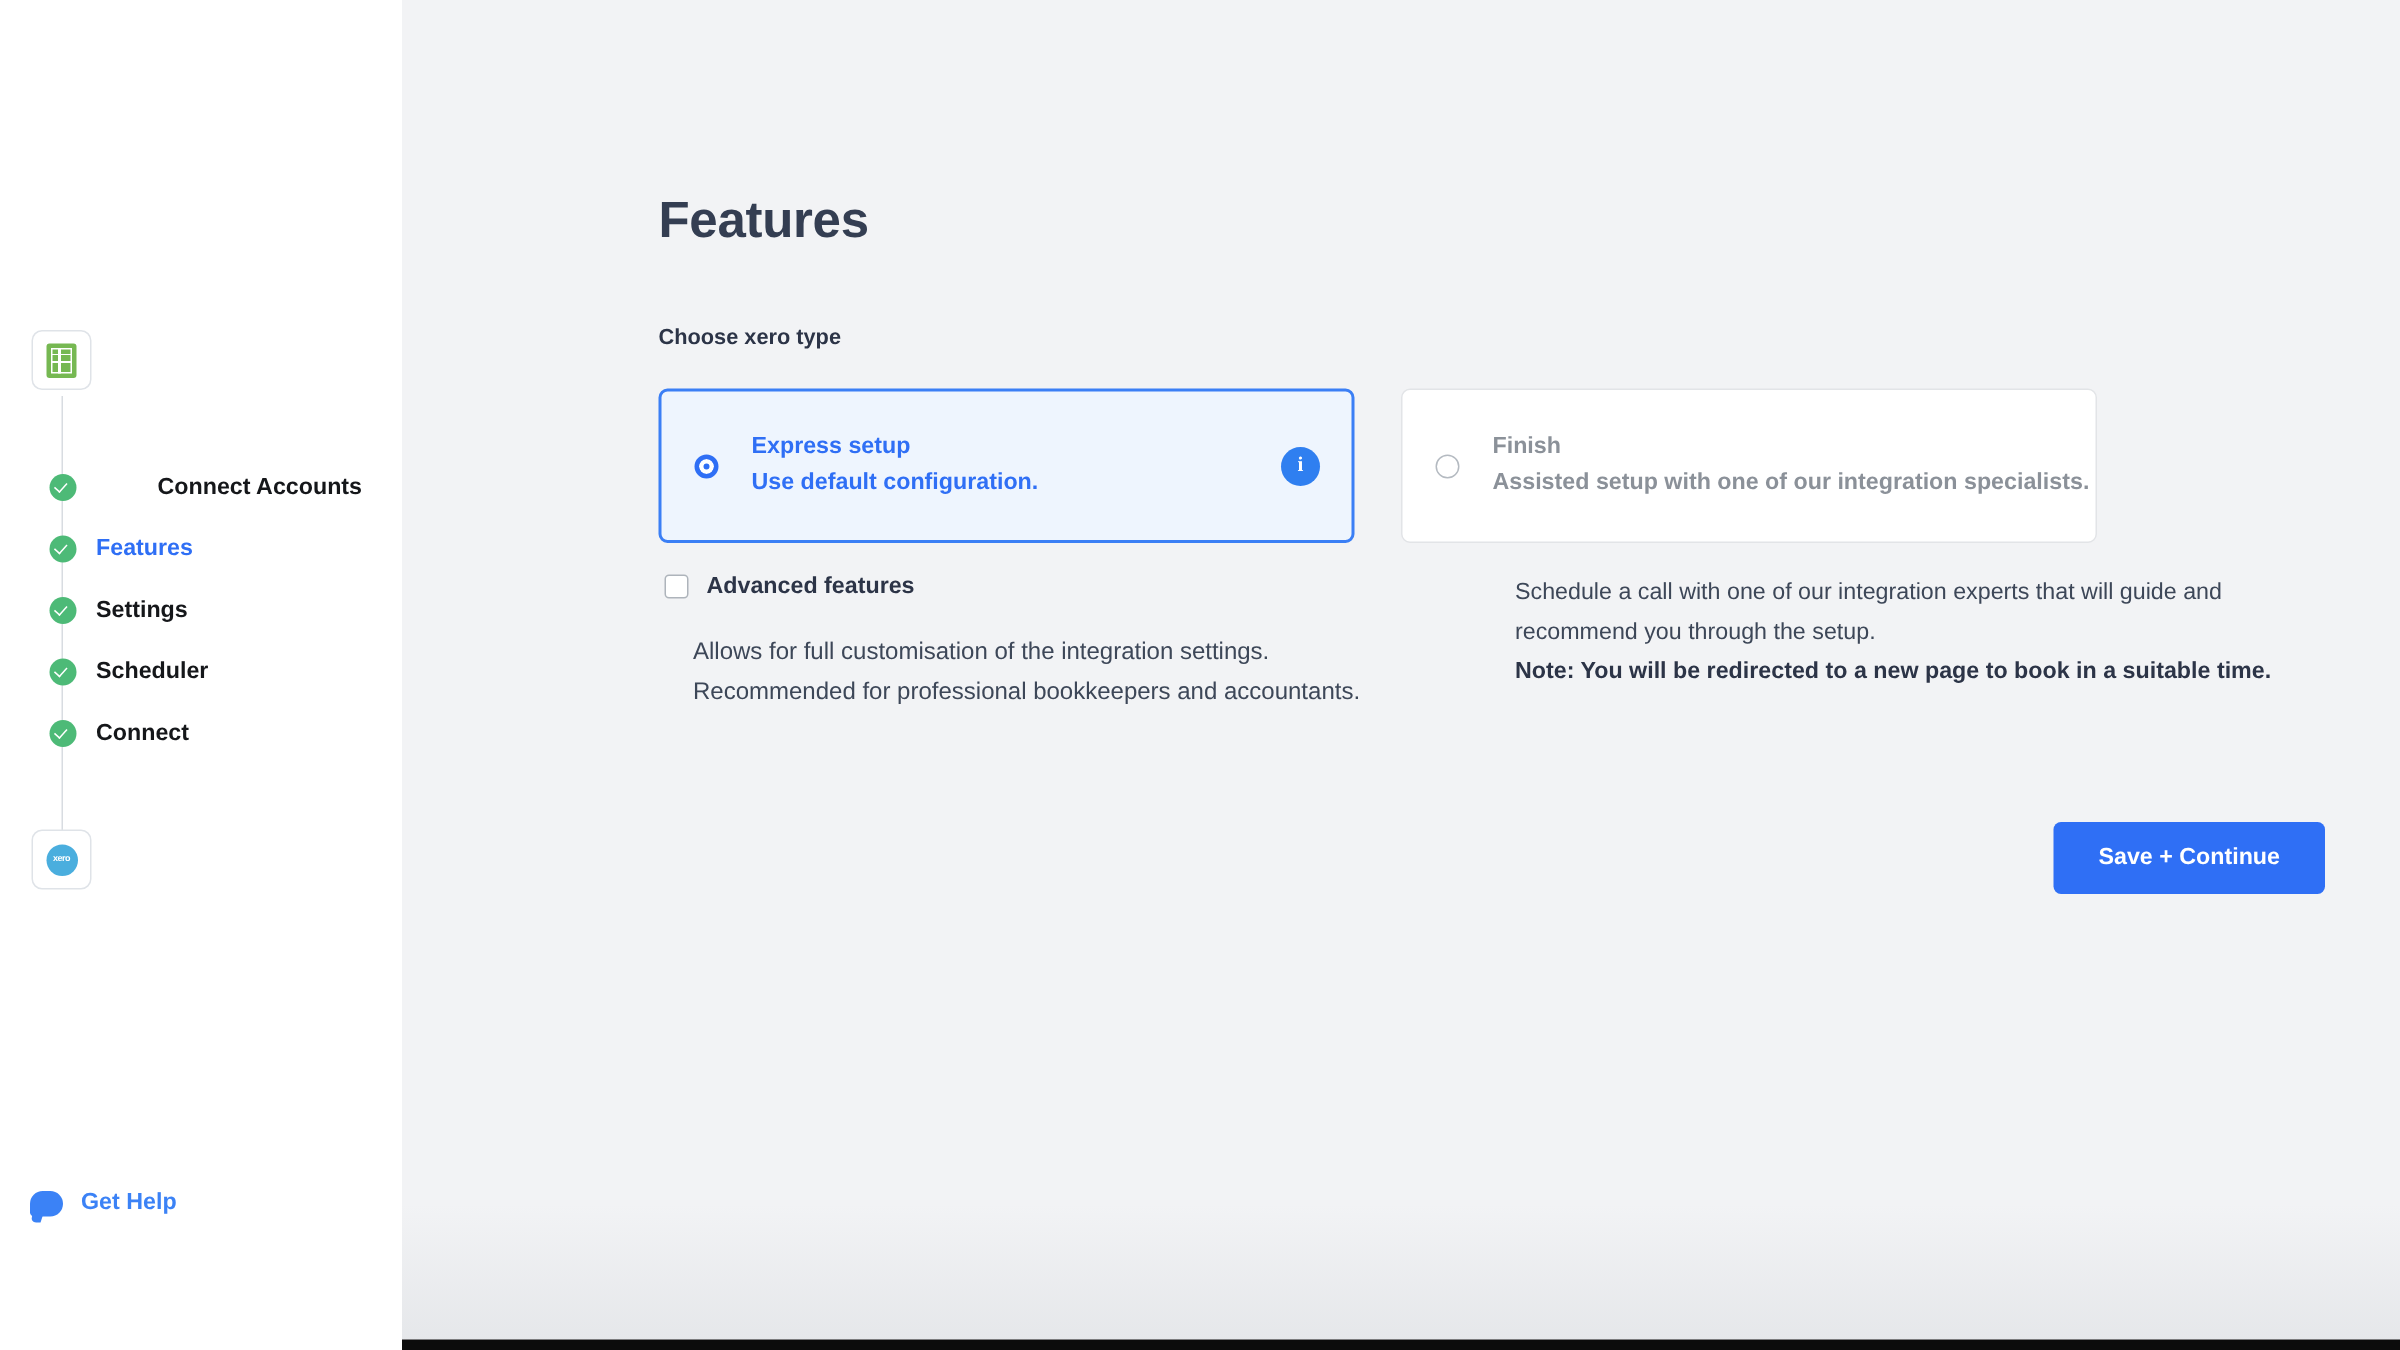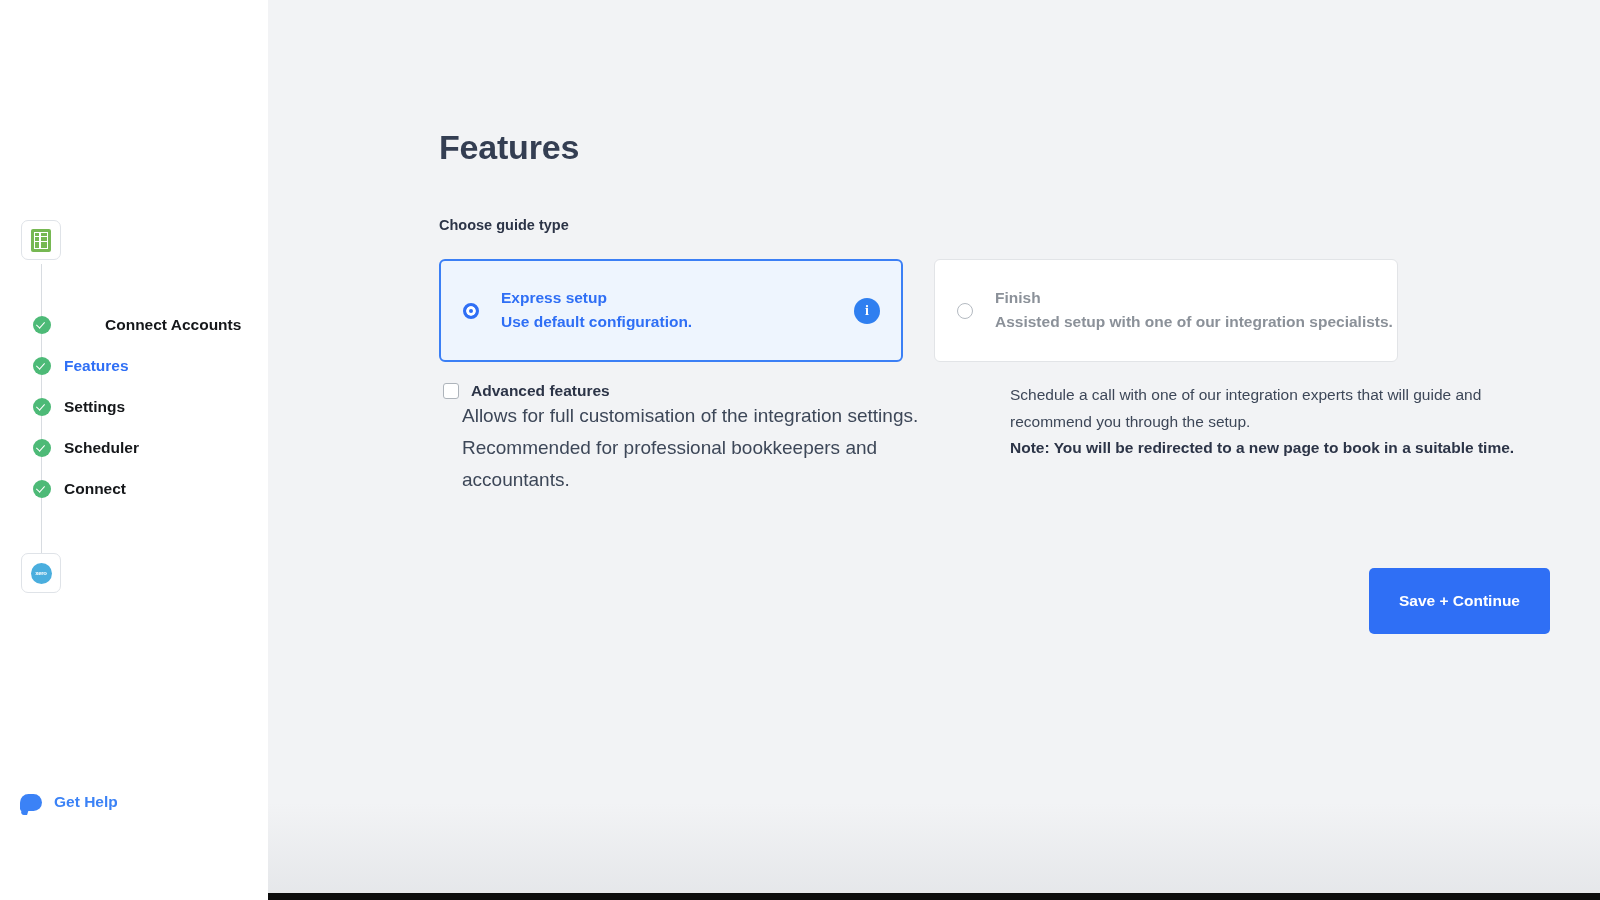--- a/index.html
+++ b/index.html
@@ -340,22 +340,23 @@
     box-sizing: border-box;
   }
   .checkbox-label {
     margin-left: 12px;
     font-size: 15.5px;
     font-weight: 700;
     color: #2c3447;
   }
 
   .advanced-desc {
+    margin-top: 22px;
     padding-left: 23px;
-    font-size: 19px;
+    font-size: 16px;
     line-height: 1.68;
     color: #3d4758;
     font-weight: 400;
   }
 
   .guided-desc {
     font-size: 15.5px;
     line-height: 1.72;
     color: #3d4758;
     font-weight: 400;
@@ -370,21 +371,21 @@
     display: flex;
     justify-content: flex-end;
     margin-top: 72px;
     width: 1111px;
   }
   .primary-button {
     background: #2f6ff5;
     color: #ffffff;
     border: none;
     border-radius: 5px;
-    height: 66px;
+    height: 48px;
     padding: 0 30px;
     font-size: 15.5px;
     font-weight: 700;
     font-family: "Liberation Sans", sans-serif;
     cursor: pointer;
   }
 
   .main-bottom-fade {
     position: absolute;
     left: 0;
@@ -453,21 +454,21 @@
     </div>
 
     <div class="sidebar-fade"></div>
   </aside>
 
   <main class="main">
     <div class="content">
 
       <h1 class="page-title">Features</h1>
 
-      <div class="section-label">Choose guide type</div>
+      <div class="section-label">Choose xero type</div>
 
       <div class="cards-row">
 
         <div class="option-card selected">
           <span class="radio on"></span>
           <div class="card-text">
             <div class="card-title">Express setup</div>
             <div class="card-subtitle">Use default configuration.</div>
           </div>
           <span class="info-badge">i</span>

